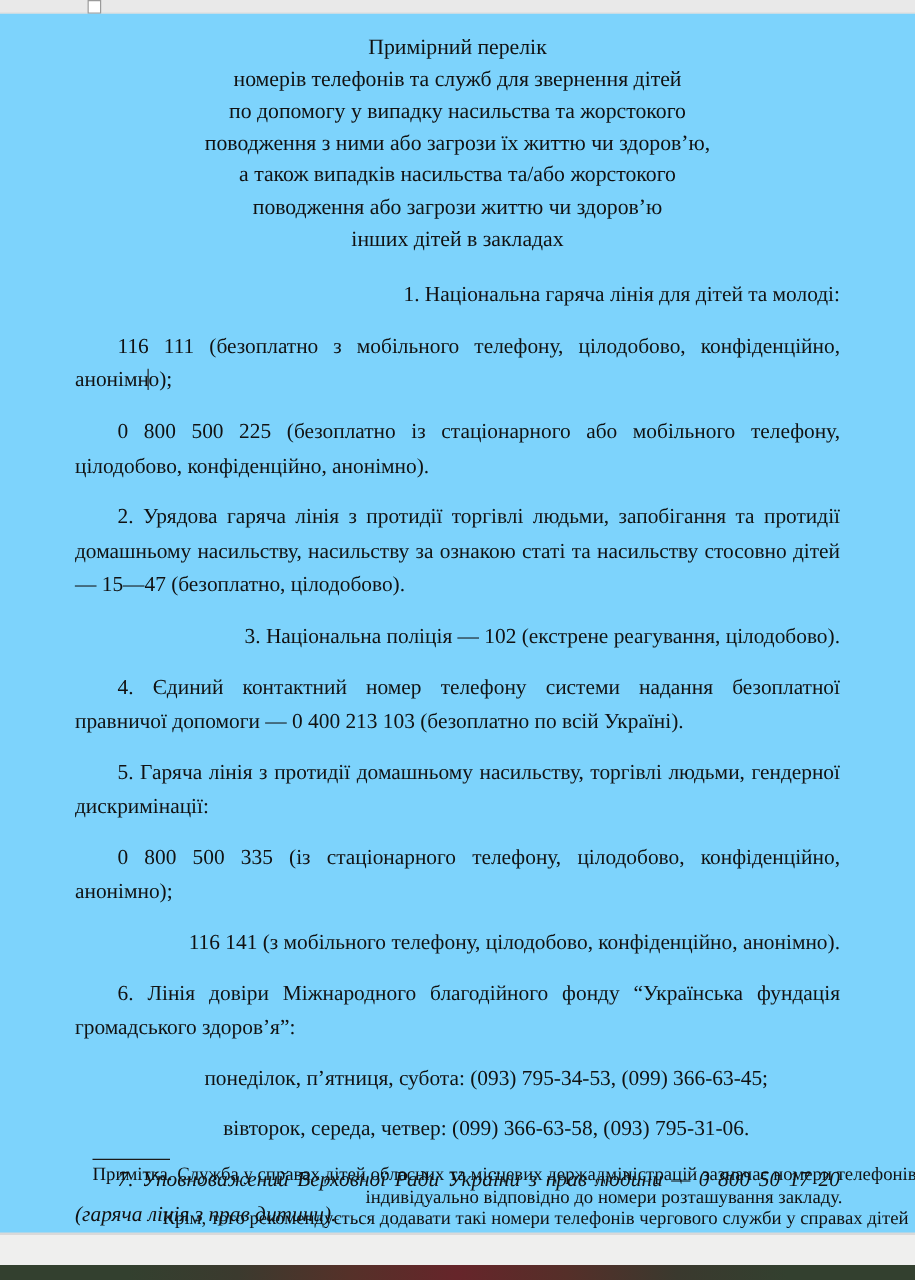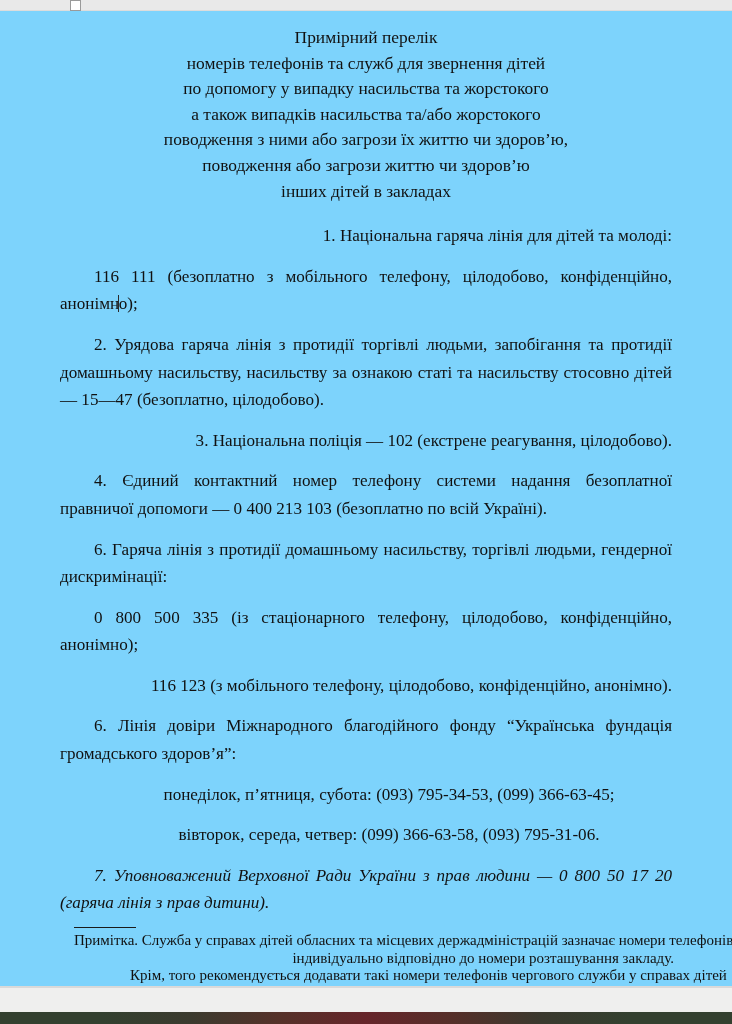--- a/index.html
+++ b/index.html
@@ -163,44 +163,45 @@
 </div>
 
 <div class="page-sheet">
 
   <div class="page-body">
 
     <div class="doc-heading">
       <span class="hl">Примірний перелік</span>
       <span class="hl">номерів телефонів та служб для звернення дітей</span>
       <span class="hl">по допомогу у випадку насильства та  жорстокого</span>
+      <span class="hl">поводження з ними або загрози їх життю чи здоров’ю,</span>
       <span class="hl">а також  випадків насильства та/або жорстокого</span>
-      <span class="hl">поводження з ними або загрози їх життю чи здоров’ю,</span>
       <span class="hl">поводження або загрози життю чи здоров’ю</span>
       <span class="hl">інших дітей в закладах</span>
     </div>
 
     <div class="body-block">
 
       <p class="para no-just">1. Національна гаряча лінія для дітей та молоді:</p>
 
       <p class="para"><span>116 111 (безоплатно з мобільного телефону, цілодобово, конфіденційно, анонімн</span><span class="caret"></span><span>о);</span></p>
 
+      <p class="para">0 800 500 225 (безоплатно із стаціонарного або мобільного телефону, цілодобово, конфіденційно, анонімно).</p>
 
       <p class="para">2. Урядова гаряча лінія з протидії торгівлі людьми, запобігання та протидії домашньому насильству, насильству за ознакою статі та насильству стосовно дітей — 15—47 (безоплатно, цілодобово).</p>
 
       <p class="para no-just">3. Національна поліція — 102 (екстрене реагування, цілодобово).</p>
 
       <p class="para">4. Єдиний контактний номер телефону системи надання безоплатної правничої допомоги — 0 400 213 103 (безоплатно по всій Україні).</p>
 
-      <p class="para">6. Гаряча лінія з протидії домашньому насильству, торгівлі людьми, гендерної дискримінації:</p>
+      <p class="para">5. Гаряча лінія з протидії домашньому насильству, торгівлі людьми, гендерної дискримінації:</p>
 
       <p class="para">0 800 500 335 (із стаціонарного телефону, цілодобово, конфіденційно, анонімно);</p>
 
-      <p class="para no-just">116 123 (з мобільного телефону, цілодобово, конфіденційно, анонімно).</p>
+      <p class="para no-just">116 141 (з мобільного телефону, цілодобово, конфіденційно, анонімно).</p>
 
       <p class="para">6. Лінія довіри Міжнародного благодійного фонду “Українська фундація громадського здоров’я”:</p>
 
       <p class="para sub">понеділок, п’ятниця, субота: (093) 795-34-53, (099) 366-63-45;</p>
 
       <p class="para sub">вівторок, середа, четвер: (099) 366-63-58, (093) 795-31-06.</p>
 
       <p class="para">7. Уповноважений Верховної Ради України з прав людини — 0 800 50 17 20 (гаряча лінія з прав дитини).</p>
 
     </div>

